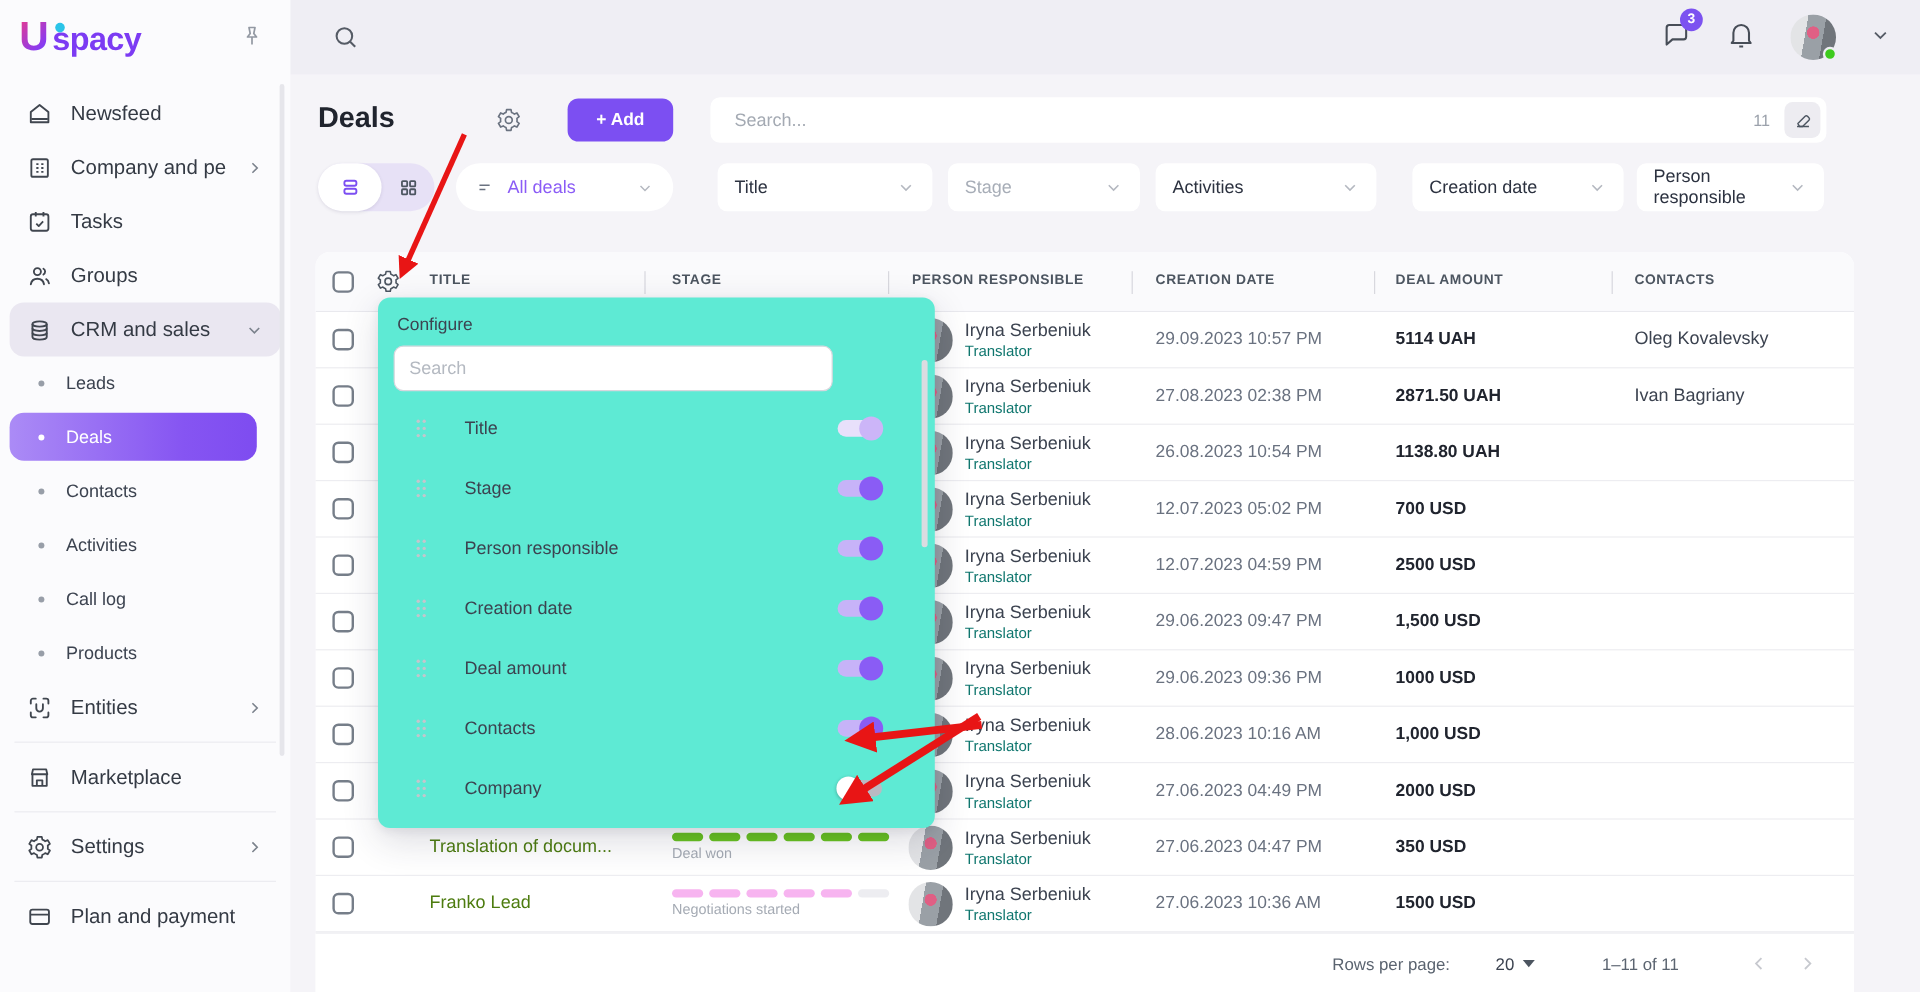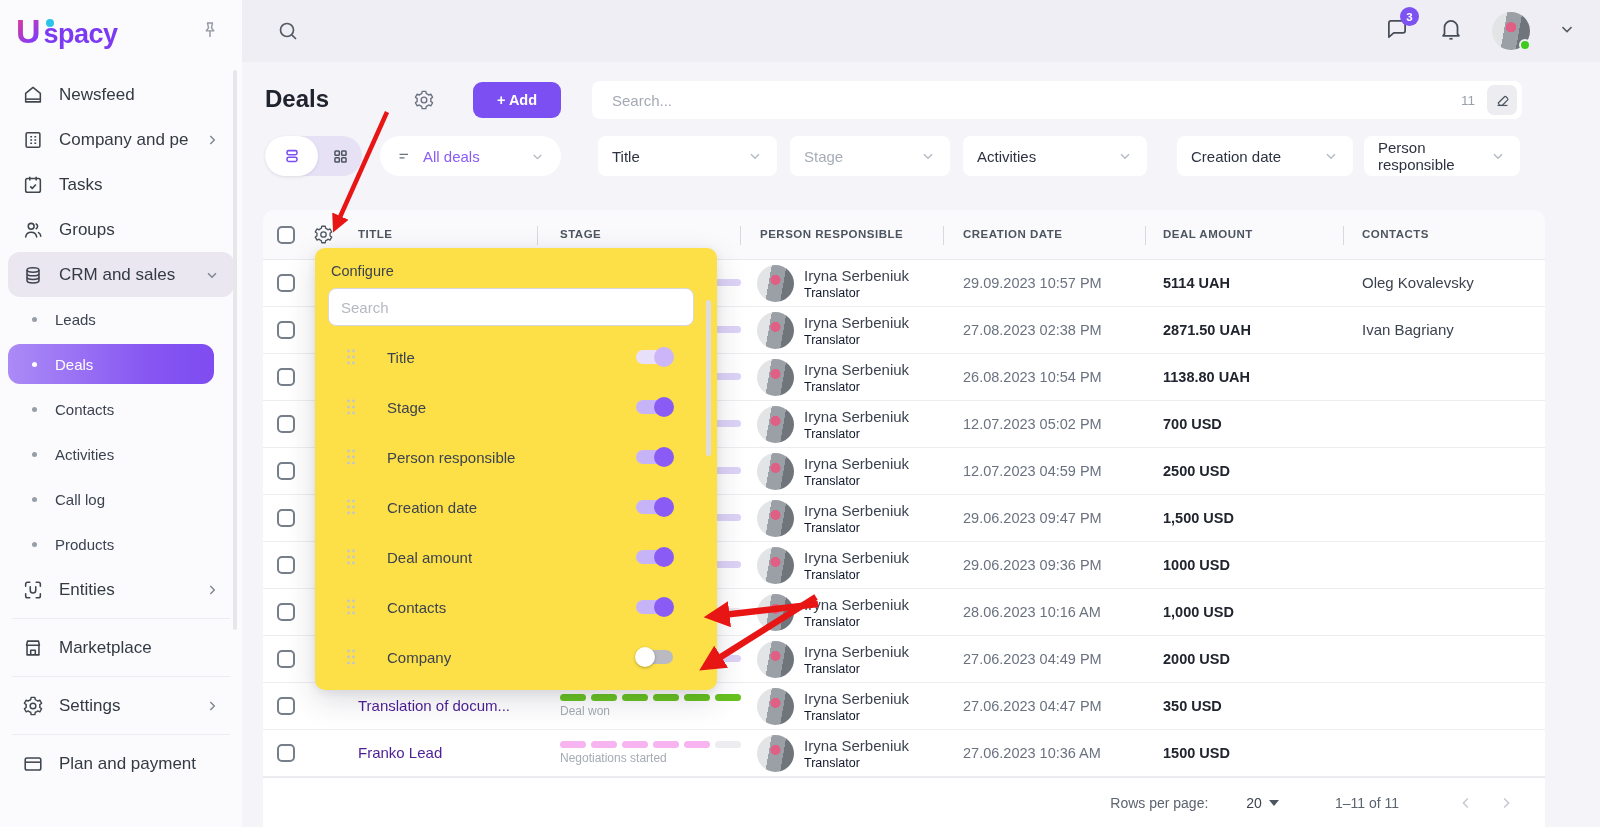--- a/index.html
+++ b/index.html
@@ -68,45 +68,45 @@
   .table-card{position:absolute;left:263px;top:210px;width:1282px;height:617px;background:#fff;border-radius:12px 12px 0 0;z-index:1}
   .thead{position:absolute;left:0;top:0;width:100%;height:50px;background:#fafafc;border-bottom:1px solid #e9e9ee;border-radius:12px 12px 0 0}
   .th-label{position:absolute;top:18px;font-size:11.5px;font-weight:700;letter-spacing:.5px;color:#4c5560;white-space:nowrap}
   .th-sep{position:absolute;top:16px;width:1px;height:19px;background:#d8d8de}
   .cbx{width:18px;height:18px;border:2px solid #767e89;border-radius:5px;background:#fff;cursor:pointer}
   .thead .cbx{position:absolute;left:14px;top:16px}
   .th-gear{position:absolute;left:50px;top:14px;color:#4c5560;cursor:pointer}
   .tbody{position:absolute;left:0;top:50px;width:100%}
   .trow{position:absolute;left:0;width:100%;height:47px;border-bottom:1px solid #ededf1}
   .trow .cbx{position:absolute;left:14px;top:14px}
-  .td-title{position:absolute;left:95px;top:14px;font-size:15px;color:#4c1d95;white-space:nowrap}
+  .td-title{position:absolute;left:95px;top:14px;font-size:15px;color:#4d7c0f;white-space:nowrap}
   .stage-wrap{position:absolute;left:297px;top:11px}
   .stage-bars{display:flex;gap:5px}
   .stage-seg{width:26px;height:7px;border-radius:3.5px}
   .stage-label{font-size:12px;color:#a5abb4;margin-top:3px}
   .stage-frag{position:absolute;left:452px;top:19px;width:26px;height:7px;border-radius:3.5px}
   .td-avatar{position:absolute;left:494px;top:5px;width:37px;height:37px;border-radius:50%;
      background:radial-gradient(circle at 50% 40%,#e05f84 0 17%,rgba(0,0,0,0) 18%),linear-gradient(100deg,#e3e4e6 0 34%,#9aa0a6 34% 68%,#70757b 68%)}
   .td-name{position:absolute;left:541px;top:7px;font-size:15px;color:#3c4350;white-space:nowrap}
-  .td-role{position:absolute;left:541px;top:26px;font-size:12.5px;color:#0f172a}
+  .td-role{position:absolute;left:541px;top:26px;font-size:12.5px;color:#0f766e}
   .td-date{position:absolute;left:700px;top:15px;font-size:14.5px;color:#6a7280;white-space:nowrap}
   .td-amount{position:absolute;left:900px;top:15px;font-size:14.5px;font-weight:700;color:#20242e;white-space:nowrap}
   .td-contact{position:absolute;left:1099px;top:14px;font-size:15px;color:#3c4350;white-space:nowrap}
 
   
   .pager{position:absolute;left:0;bottom:0;width:100%;height:50px;border-top:1px solid #e9e9ee;background:#fff;display:flex;align-items:center;justify-content:flex-end;gap:16px;padding-right:30px}
   .pg-label{font-size:14px;color:#5b6470}
   .pg-value{font-size:14px;color:#3c4350;margin-left:22px;display:flex;align-items:center;gap:7px;cursor:pointer}
   .pg-caret{width:0;height:0;border-left:5px solid transparent;border-right:5px solid transparent;border-top:6px solid #4c5560}
   .pg-range{font-size:14px;color:#5b6470;margin-left:40px}
   .pg-nav{display:flex;gap:22px;margin-left:42px;color:#c7c9cf}
   .pg-nav span{cursor:pointer;display:flex}
 
   
-  .popup{position:absolute;left:315px;top:248px;width:402px;height:442px;background:#fde047;border-radius:10px;box-shadow:0 10px 30px rgba(40,40,70,.16),0 2px 8px rgba(40,40,70,.08);z-index:10}
+  .popup{position:absolute;left:315px;top:248px;width:464px;height:442px;background:#5eead4;border-radius:10px;box-shadow:0 10px 30px rgba(40,40,70,.16),0 2px 8px rgba(40,40,70,.08);z-index:10}
   .popup-title{position:absolute;left:16px;top:15px;font-size:14.5px;color:#3c4350}
   .popup-search{position:absolute;left:13px;top:40px;width:366px;height:38px;border:1.5px solid #d7d7dd;border-radius:8px;font-size:15px;color:#2c3240;padding:0 12px;outline:none;font-family:inherit;background:#fff}
   .popup-search::placeholder{color:#b4b9c1}
   .popup-list{position:absolute;left:0;top:84px;width:100%}
   .pop-item{height:50px;display:flex;align-items:center;padding:0 44px 0 30px;position:relative}
   .drag{color:#c3c6cc;display:flex;flex:none;cursor:grab}
   .pop-label{font-size:15px;color:#3c4350;margin-left:30px;flex:1}
   .toggle{position:relative;width:37px;height:20px;flex:none;cursor:pointer}
   .toggle .track{position:absolute;left:0;top:3px;width:37px;height:14px;border-radius:7px}
   .toggle .knob{position:absolute;top:0;width:20px;height:20px;border-radius:50%}

